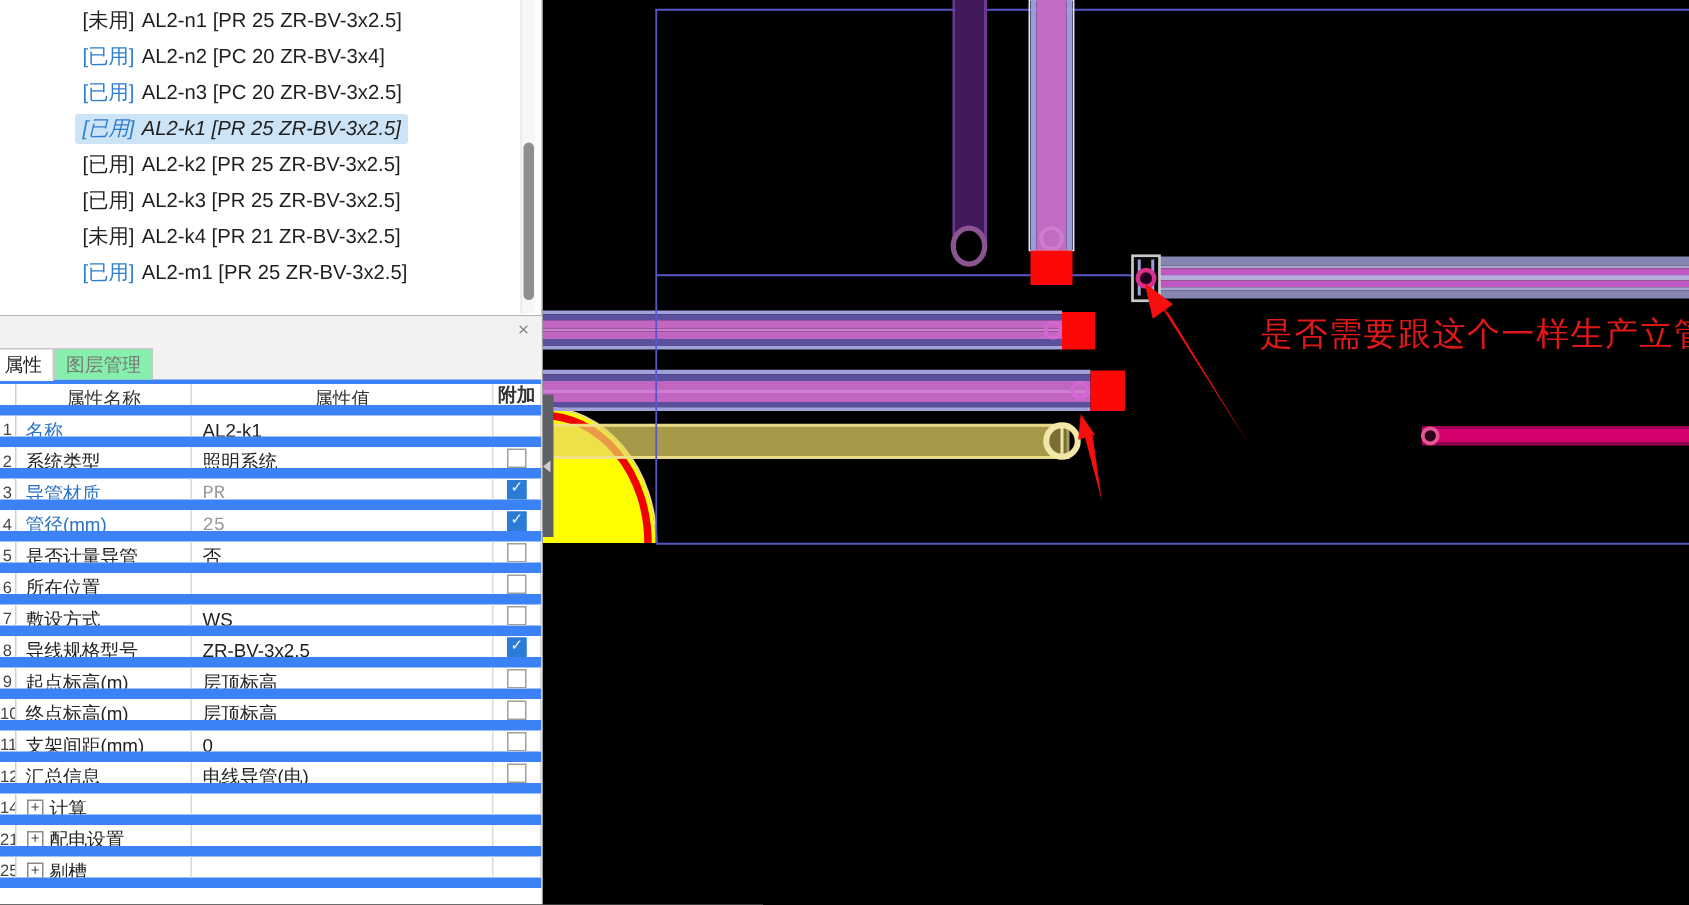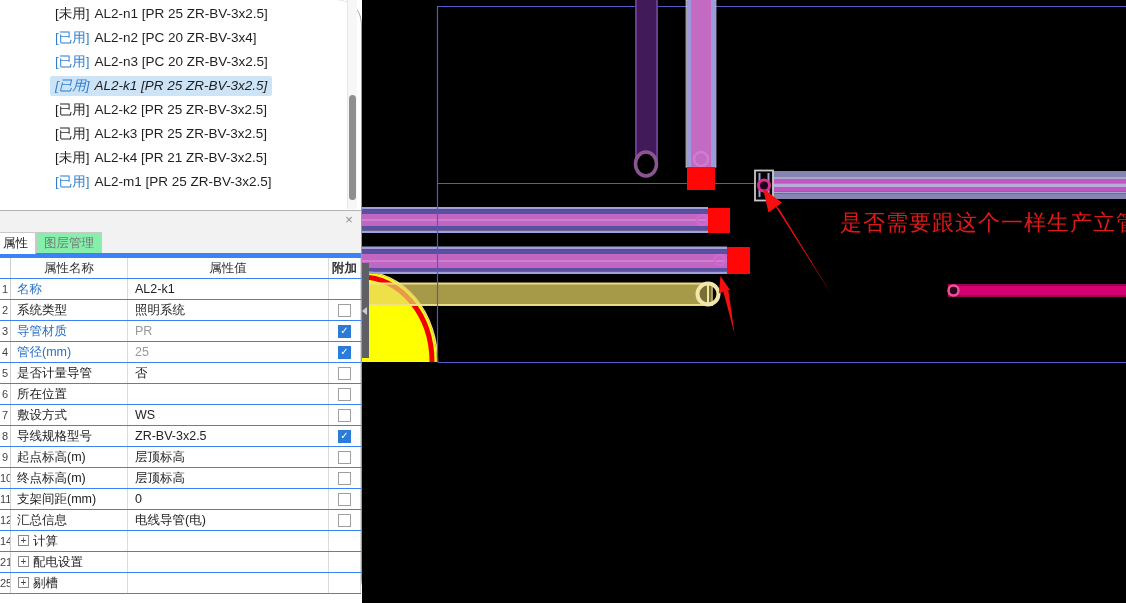--- a/index.html
+++ b/index.html
@@ -1,50 +1,50 @@
 <!DOCTYPE html>
 <html><head>
 <meta charset="utf-8">
 <style>
   html,body{margin:0;padding:0;background:#000;}
   .app{position:relative;width:1126px;height:603px;overflow:hidden;background:#fff;
        font-family:"Liberation Sans","DejaVu Sans",sans-serif;}
   
   .left-panel{position:absolute;left:0;top:0;width:362px;height:603px;background:#fff;
-              border-right:1px solid #9a9a9a;box-sizing:border-box;border-radius:24px;}
+              border-right:1px solid #9a9a9a;box-sizing:border-box;}
   .list-section{position:relative;height:211px;border-bottom:1px solid #b3b3b3;
                 box-sizing:border-box;padding-top:2px;overflow:hidden;}
   .dev-row{height:24px;line-height:24px;padding-left:50px;white-space:nowrap;font-size:13.5px;color:#1f1f1f;}
   .dev-inner{display:inline-block;line-height:20px;padding:0 5px;border-radius:2px;}
   .dev-row.selected .dev-inner{background:#cde4f7;font-style:italic;}
   .dev-status{color:#1f1f1f;}
   .dev-status.link{color:#2e7fd0;}
   .dev-label{margin-left:5px;}
   .v-scroll{position:absolute;right:4px;top:0;width:9px;height:209px;background:#f7f7f7;border-left:1px solid #e8e8e8;}
   .v-thumb{position:absolute;left:1px;top:95px;width:7px;height:105px;background:#8f8f8f;border-radius:4px;}
   
   .props-section{position:relative;height:392px;overflow:hidden;background:#fff;}
   .props-strip{position:relative;height:21px;background:#f2f2f2;}
   .props-close{position:absolute;right:4px;top:1px;width:16px;height:16px;line-height:16px;
                text-align:center;color:#8a8a8a;font-size:13px;cursor:default;}
-  .tabs{position:relative;height:21px;background:#f2f2f2;border-bottom:5px solid #3b82f6;display:flex;align-items:flex-start;font-family:Liberation Serif, serif;}
+  .tabs{position:relative;height:21px;background:#f2f2f2;border-bottom:3px solid #3b82f6;display:flex;align-items:flex-start;font-family:Liberation Serif, serif;}
   .tab{box-sizing:border-box;height:21px;line-height:20px;padding:0 7px;font-size:12.5px;
        border:1px solid #c9c9c9;border-bottom:none;background:#86efac;color:#777;}
   .tab.active{background:#fff;color:#222;margin-bottom:-1px;height:22px;margin-left:-5px;}
   .ptable{font-size:12.5px;color:#222;}
-  .prow{display:flex;height:21px;line-height:20px;box-sizing:border-box;border-bottom:1px solid #3b82f6;}
+  .prow{display:flex;height:21px;line-height:20px;box-sizing:border-box;border-bottom:7px solid #3b82f6;}
   .prow.hdr{color:#333;}
   .pc{box-sizing:border-box;border-right:1px solid #dadada;overflow:hidden;white-space:nowrap;}
   .pc.num{width:11px;text-align:right;padding-right:2px;font-size:11px;color:#444;border-right:1px solid #cfcfcf;}
   .pc.name{width:117px;padding-left:6px;}
   .pc.val{flex:1 1 auto;padding-left:7px;}
   .pc.extra{width:32px;display:flex;align-items:center;justify-content:center;font-weight:bold;}
   .prow.hdr .pc{text-align:center;padding-left:0;}
   .name.link{color:#2b72c3;}
-  .val.muted{color:#9a9a9a;}
+  .val.muted{color:#9a9a9a;font-family:Liberation Mono, monospace;}
   .cb{width:13px;height:13px;box-sizing:border-box;display:flex;align-items:center;justify-content:center;}
   .cb.unchecked{background:#fff;border:1px solid #9f9f9f;}
   .cb.checked{background:#2a7cd8;border:1px solid #2a7cd8;color:#fff;font-size:10px;}
   .cb.checked::after{content:"✓";}
   .exp{display:none;width:11px;height:11px;box-sizing:border-box;border:1px solid #8a8a8a;color:#444;
        font-size:10px;line-height:9px;text-align:center;margin:4px 4px 0 1px;float:left;}
   .exp.expand{display:block;}
   
   .viewport{position:absolute;left:362px;top:0;width:764px;height:603px;background:#000;overflow:hidden;}
   .annotation{position:absolute;left:478px;top:208px;font-size:22px;letter-spacing:1px;color:#e11818;white-space:nowrap;}

